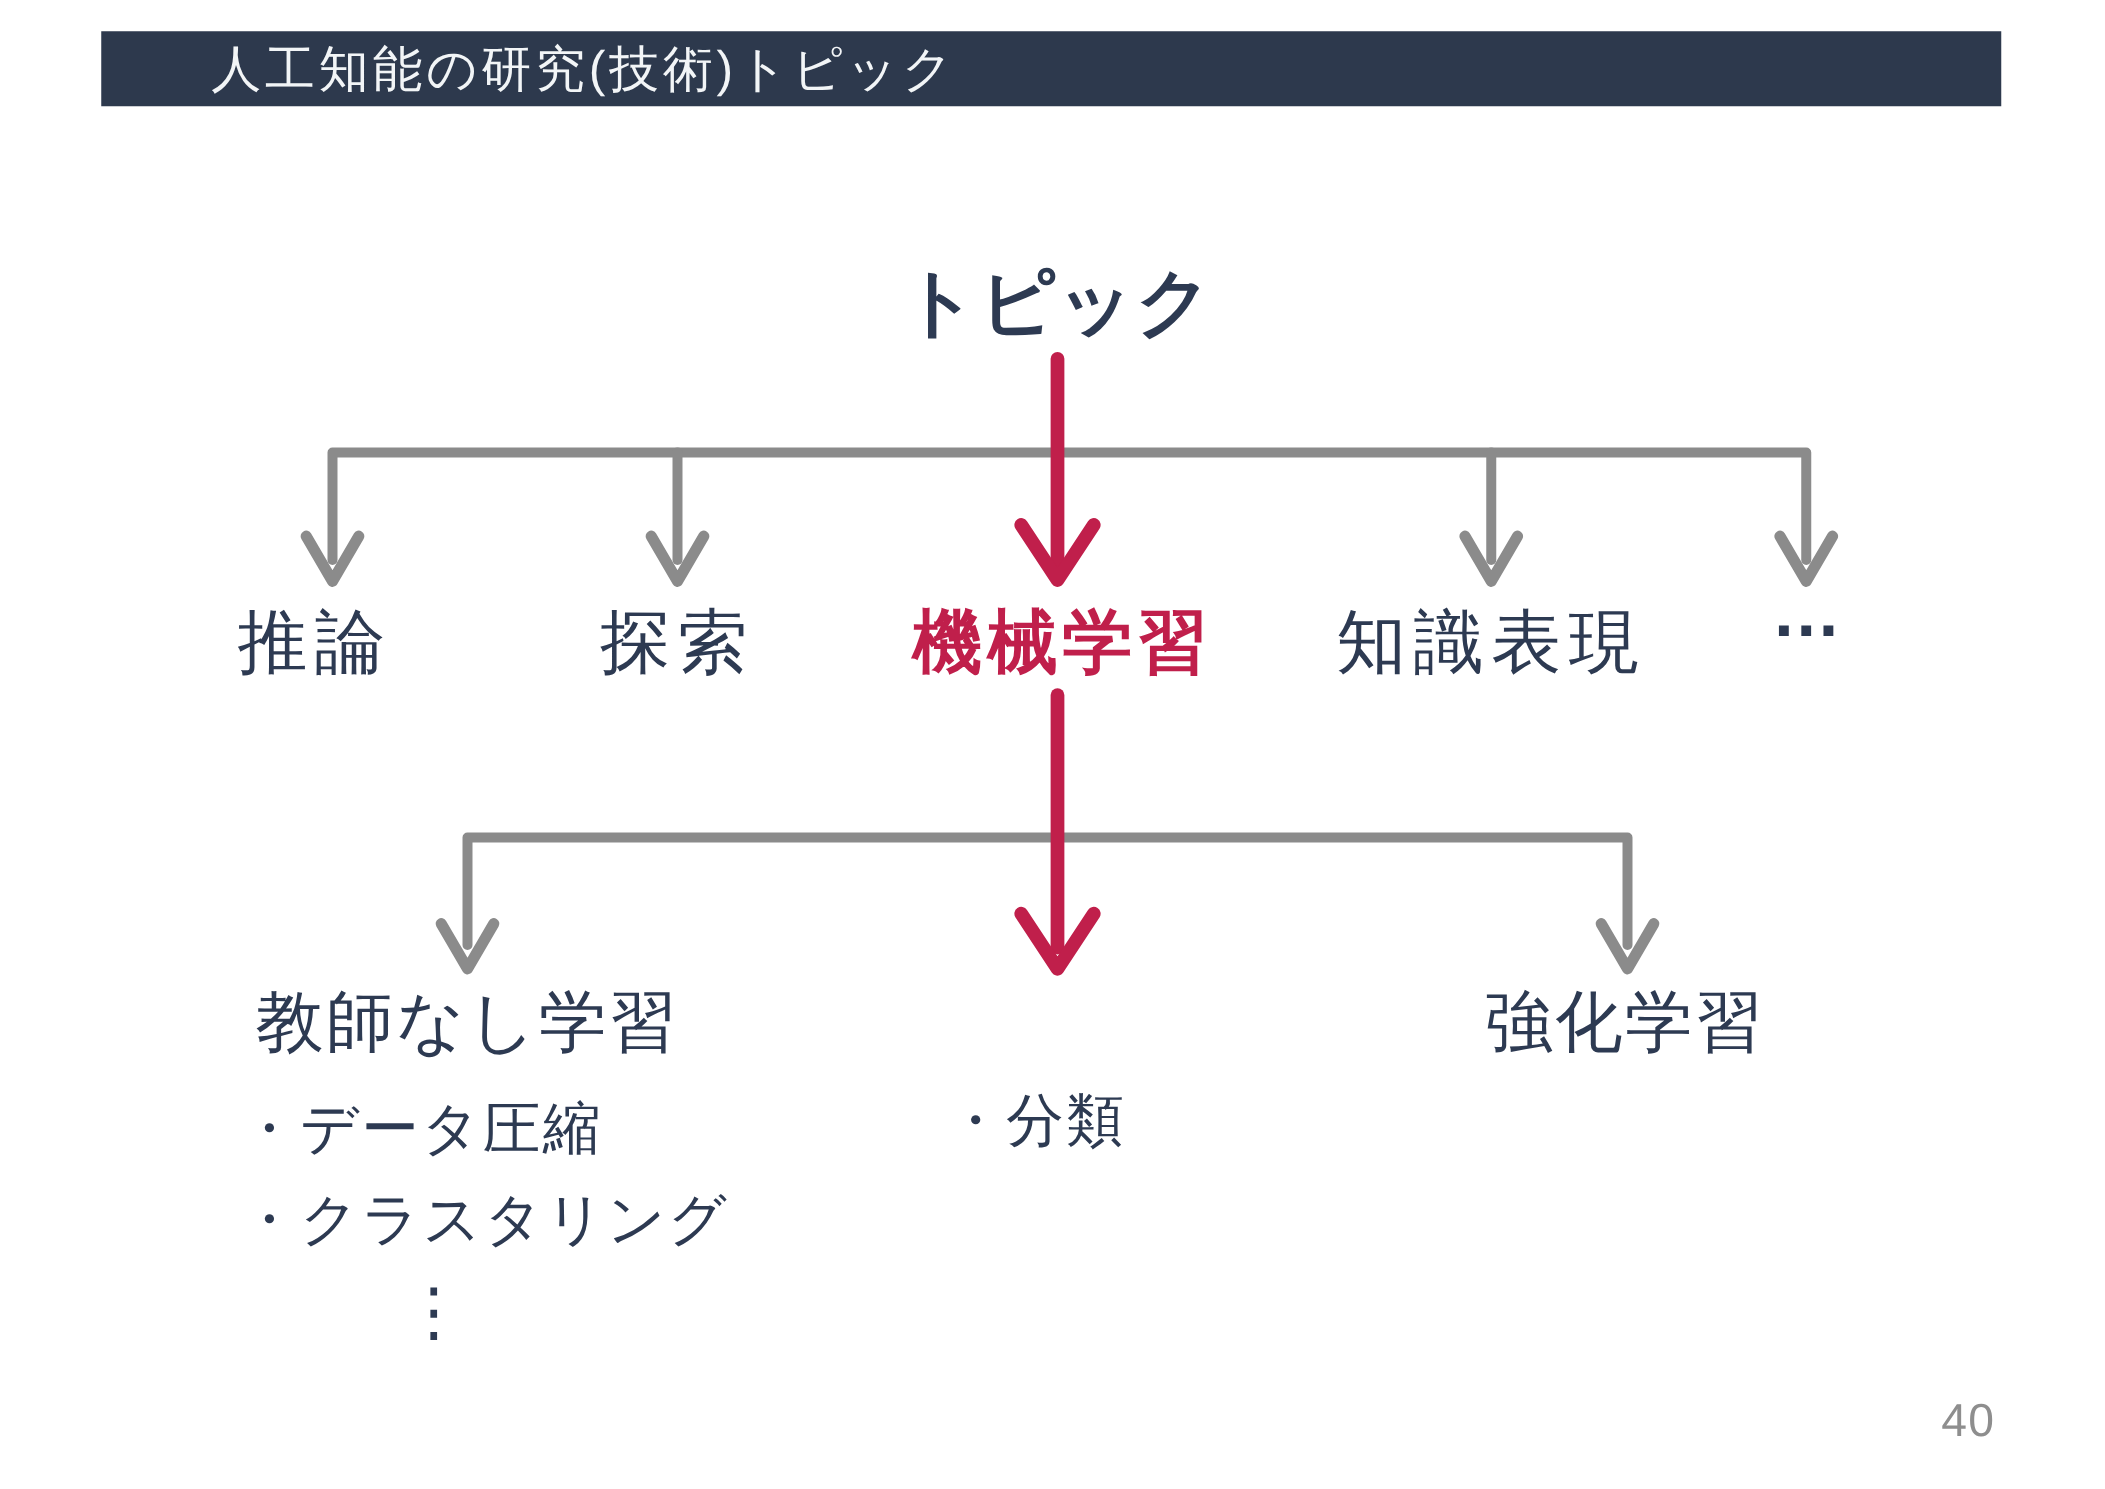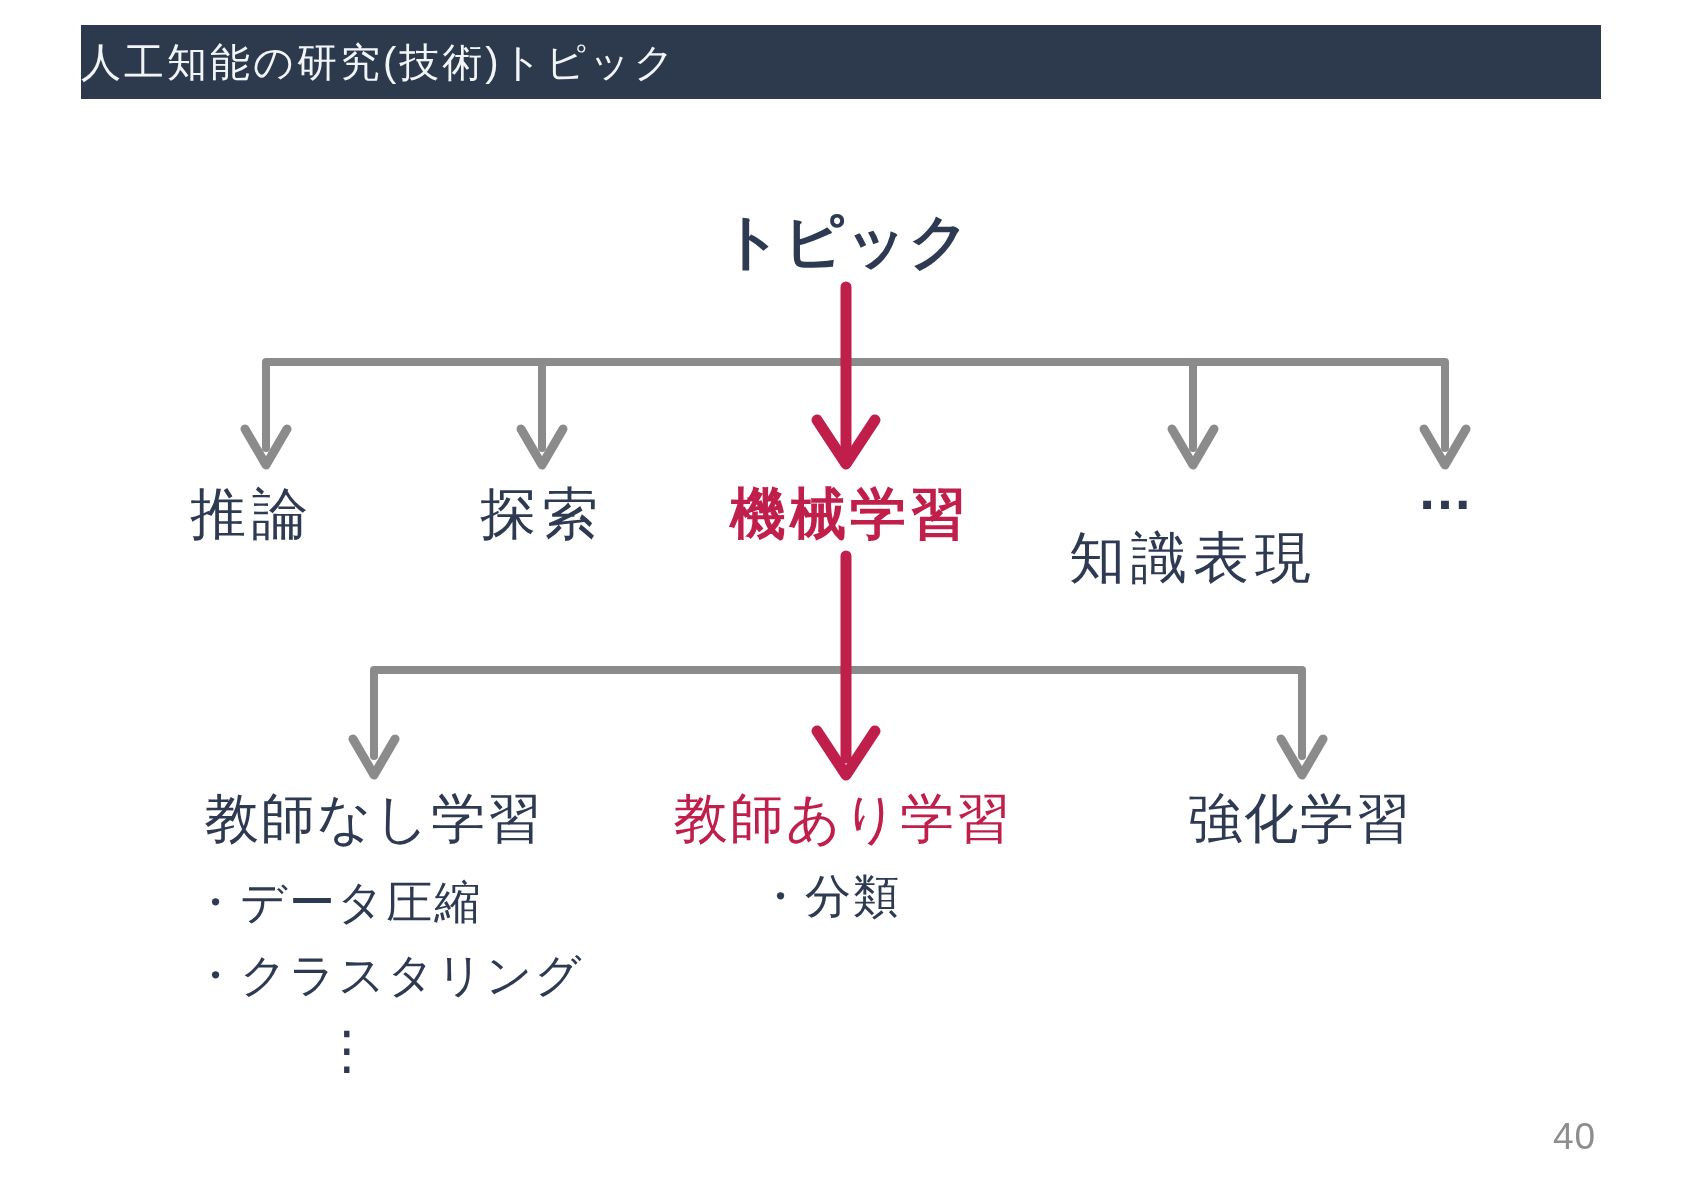--- a/index.html
+++ b/index.html
@@ -4,24 +4,24 @@
 <style>
   html,body{margin:0;padding:0;}
   body{
     width:1684px;height:1191px;
     background:var(--background,#fff);
     font-family:"Liberation Sans","DejaVu Sans",sans-serif;
     position:relative;overflow:hidden;
   }
   .slide{position:absolute;inset:0;}
   .title-bar{
-    position:absolute;left:81px;top:25px;width:1520px;height:74px;
+    position:absolute;left:81px;top:25px;width:1520px;height:60px;
     background:var(--title-bar-bg,#2d394d);
     display:flex;align-items:center;
-    box-sizing:border-box;
+    padding-left:88px;box-sizing:border-box;
   }
   .title-bar span{
     color:var(--title-text,#f2f5f7);
     font-size:40px;font-weight:400;letter-spacing:3px;white-space:nowrap;
   }
   svg.connectors{position:absolute;left:0;top:0;}
   .st-gray{stroke:var(--connector-gray,#8b8b8b);fill:none;stroke-linecap:round;stroke-linejoin:round;}
   .st-red{stroke:var(--accent-red,#c01f4b);fill:none;stroke-linecap:round;stroke-linejoin:round;}
   .lw8{stroke-width:8;}
   .lw9{stroke-width:9;}
@@ -29,21 +29,21 @@
   .node{
     position:absolute;transform:translateX(-50%);
     white-space:nowrap;line-height:1;
     color:var(--heading-navy,#2d3a52);
   }
   .root-node{left:846px;top:212px;font-size:60px;font-weight:900;letter-spacing:1px;}
   .l1{top:486px;font-size:56px;font-weight:400;letter-spacing:6px;}
   .l1-1{left:252px;}
   .l1-2{left:542px;}
   .l1-3{left:850px;font-weight:900;color:var(--accent-red,#c01f4b);letter-spacing:4px;}
-  .l1-4{left:1193px;margin-top:44px;}
+  .l1-4{left:1193px;}
   .l1-5{left:1447px;top:462px;font-weight:700;letter-spacing:4px;}
   .l2{top:791px;font-size:54px;font-weight:400;letter-spacing:2px;}
   .l2-1{left:374px;}
   .l2-2{left:843px;color:var(--accent-red,#c01f4b);}
   .l2-3{left:1300px;}
   .bullet-list{
     position:absolute;font-size:46px;letter-spacing:2px;
     line-height:1.58;color:var(--heading-navy,#2d3a52);white-space:nowrap;
   }
   .list-unsupervised{left:192px;top:866px;}
@@ -90,21 +90,20 @@
 
   <div class="node root-node">トピック</div>
 
   <div class="node l1 l1-1">推論</div>
   <div class="node l1 l1-2">探索</div>
   <div class="node l1 l1-3">機械学習</div>
   <div class="node l1 l1-4">知識表現</div>
   <div class="node l1 l1-5">…</div>
 
   <div class="node l2 l2-1">教師なし学習</div>
-  <div class="node l2 l2-2">教師あり学習</div>
   <div class="node l2 l2-3">強化学習</div>
 
   <div class="bullet-list list-unsupervised">
     <div>・データ圧縮</div>
     <div>・クラスタリング</div>
   </div>
   <div class="v-ellipsis">⋮</div>
 
   <div class="bullet-list list-supervised">
     <div>・分類</div>

